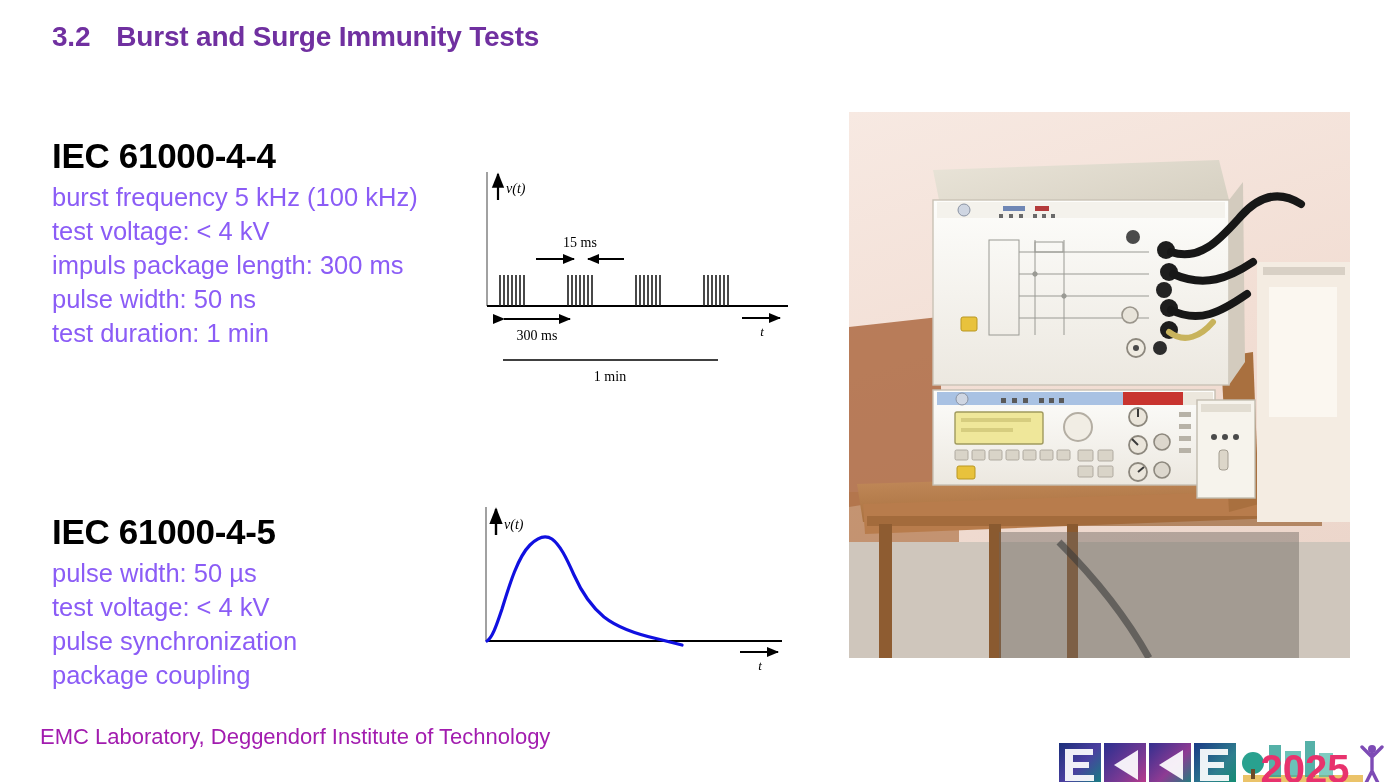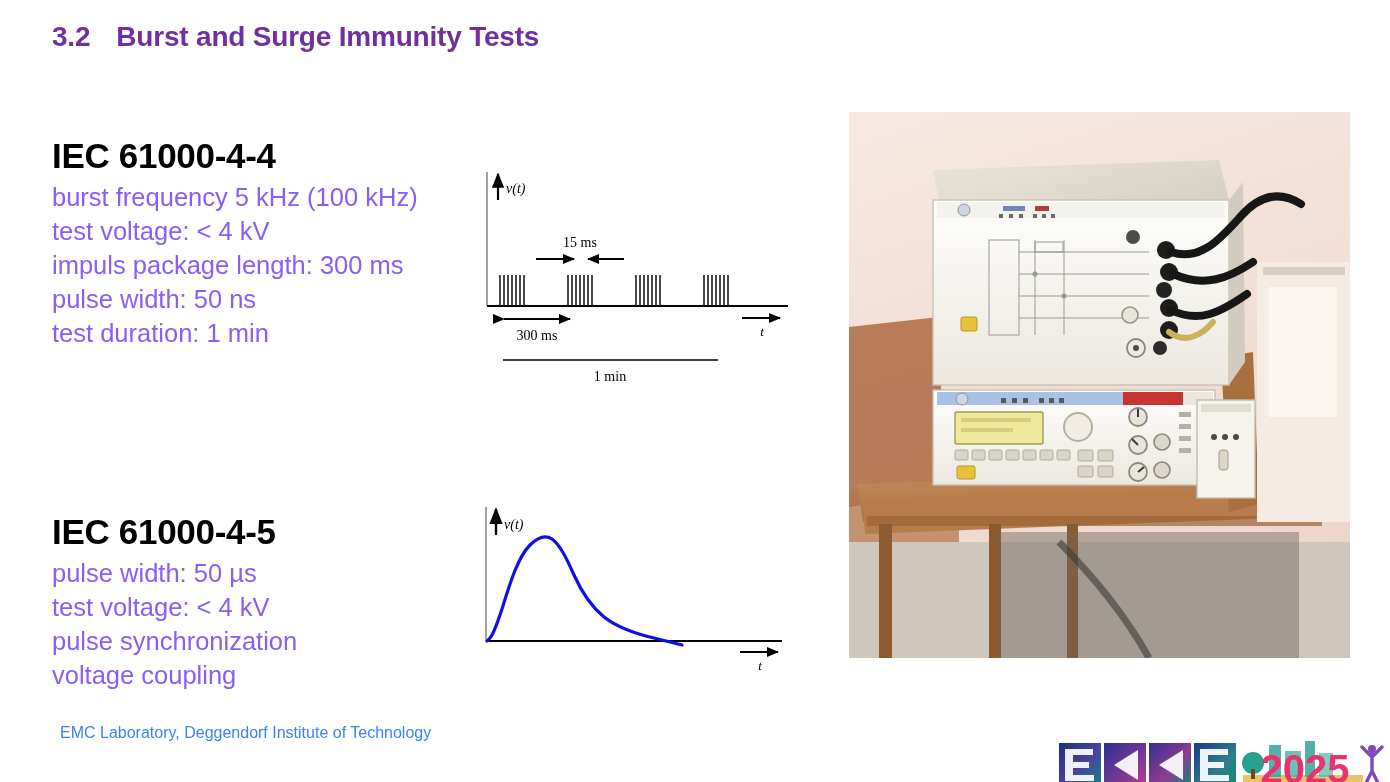--- a/index.html
+++ b/index.html
@@ -25,22 +25,22 @@
   }
   .block .line{
     font-size:25.5px;font-weight:400;color:#8b5cf6;
     line-height:34px;white-space:nowrap;
   }
   #block-444{left:52px;top:136px;}
   #block-445{left:52px;top:512px;}
 
   
   .footer{
-    position:absolute;left:60px;top:724px;
-    font-size:16px;color:#3b82f6;white-space:nowrap;
+    position:absolute;left:40px;top:724px;
+    font-size:22px;color:#a21caf;white-space:nowrap;
   }
 
   
   .fig{position:absolute;text-decoration:underline;}
   #fig-burst{left:470px;top:160px;width:340px;height:235px;}
   #fig-surge{left:470px;top:495px;width:330px;height:180px;}
   .fig svg{display:block;}
   .mathlabel{font-family:"Liberation Serif",serif;font-style:italic;}
   .mathnum{font-family:"Liberation Serif",serif;font-style:normal;}
 
@@ -71,21 +71,21 @@
     <div class="line">impuls package length: 300 ms</div>
     <div class="line">pulse width: 50 ns</div>
     <div class="line">test duration: 1 min</div>
   </div>
 
   <div class="block" id="block-445">
     <div class="head">IEC 61000-4-5</div>
     <div class="line">pulse width: 50 µs</div>
     <div class="line">test voltage: &lt; 4 kV</div>
     <div class="line">pulse synchronization</div>
-    <div class="line">voltage coupling</div>
+    <div class="line">package coupling</div>
   </div>
 
   <div class="fig" id="fig-burst">
     <svg width="340" height="235" viewBox="0 0 340 235">
       <defs>
         <marker id="ah" viewBox="0 0 10 10" refX="9" refY="5" markerWidth="7" markerHeight="7" orient="auto">
           <path d="M0,1 L10,5 L0,9 z" fill="#000"></path>
         </marker>
       </defs>
 

